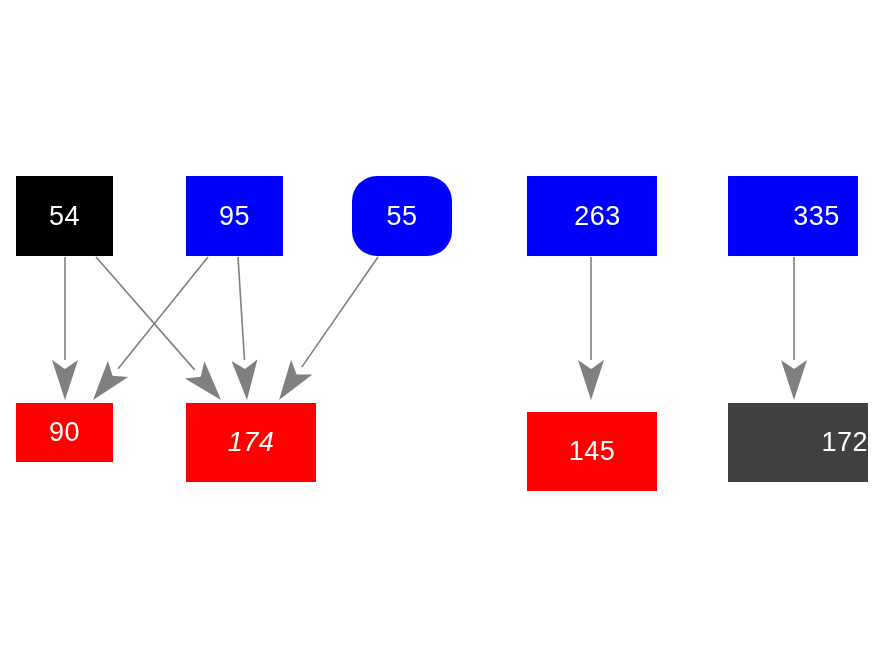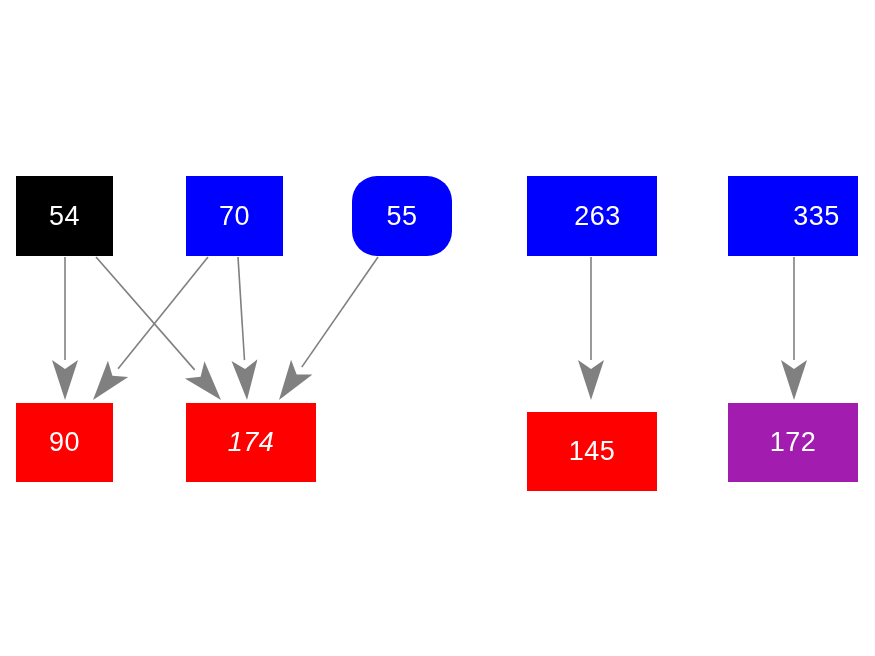--- a/index.html
+++ b/index.html
@@ -76,38 +76,38 @@
         <line x1="794" y1="257" x2="794" y2="360" stroke="#808080" stroke-width="1.6"></line>
         <polygon points="794,400 781,360 794,369 807,360" fill="#808080"></polygon>
       </g>
     </svg>
 
   <div id="node-layer">
       <div class="node" style="left: 16px; top: 176px; width: 97px; height: 80px; background: #000000;">
         <span class="node-label" style="color: rgb(255, 255, 255);">54</span>
       </div>
       <div class="node" style="left: 186px; top: 176px; width: 97px; height: 80px; background: rgb(0, 0, 255);">
-        <span class="node-label" style="color: rgb(255, 255, 255);">70</span>
+        <span class="node-label" style="color: rgb(255, 255, 255);">95</span>
       </div>
       <div class="node" style="left: 352px; top: 176px; width: 100px; height: 80px; background: rgb(0, 0, 255); border-radius: 25px;">
         <span class="node-label" style="color: rgb(255, 255, 255);">55</span>
       </div>
       <div class="node" style="left: 527px; top: 176px; width: 130px; height: 80px; background: rgb(0, 0, 255);">
         <span class="node-label" style="color: rgb(255, 255, 255); margin-left: 11px;">263</span>
       </div>
       <div class="node" style="left: 728px; top: 176px; width: 130px; height: 80px; background: rgb(0, 0, 255); padding-left: 47px;">
         <span class="node-label" style="color: rgb(255, 255, 255);">335</span>
       </div>
-      <div class="node" style="left: 16px; top: 403px; width: 97px; height: 79px; background: rgb(255, 0, 0);">
+      <div class="node" style="left: 16px; top: 403px; width: 97px; height: 59px; background: rgb(255, 0, 0);">
         <span class="node-label" style="color: rgb(255, 255, 255);">90</span>
       </div>
       <div class="node" style="left: 186px; top: 403px; width: 130px; height: 79px; background: rgb(255, 0, 0); font-style: italic;">
         <span class="node-label" style="color: rgb(255, 255, 255);">174</span>
       </div>
       <div class="node" style="left: 527px; top: 412px; width: 130px; height: 79px; background: rgb(255, 0, 0);">
         <span class="node-label" style="color: rgb(255, 255, 255);">145</span>
       </div>
-      <div class="node" style="left: 728px; top: 403px; width: 130px; height: 79px; background: #a21caf;">
+      <div class="node" style="left: 728px; top: 403px; width: 140px; height: 79px; background: #404040; justify-content: flex-end;">
         <span class="node-label" style="color: rgb(255, 255, 255);">172</span>
       </div>
     </div>
 
 </div>
 
 </body></html>

